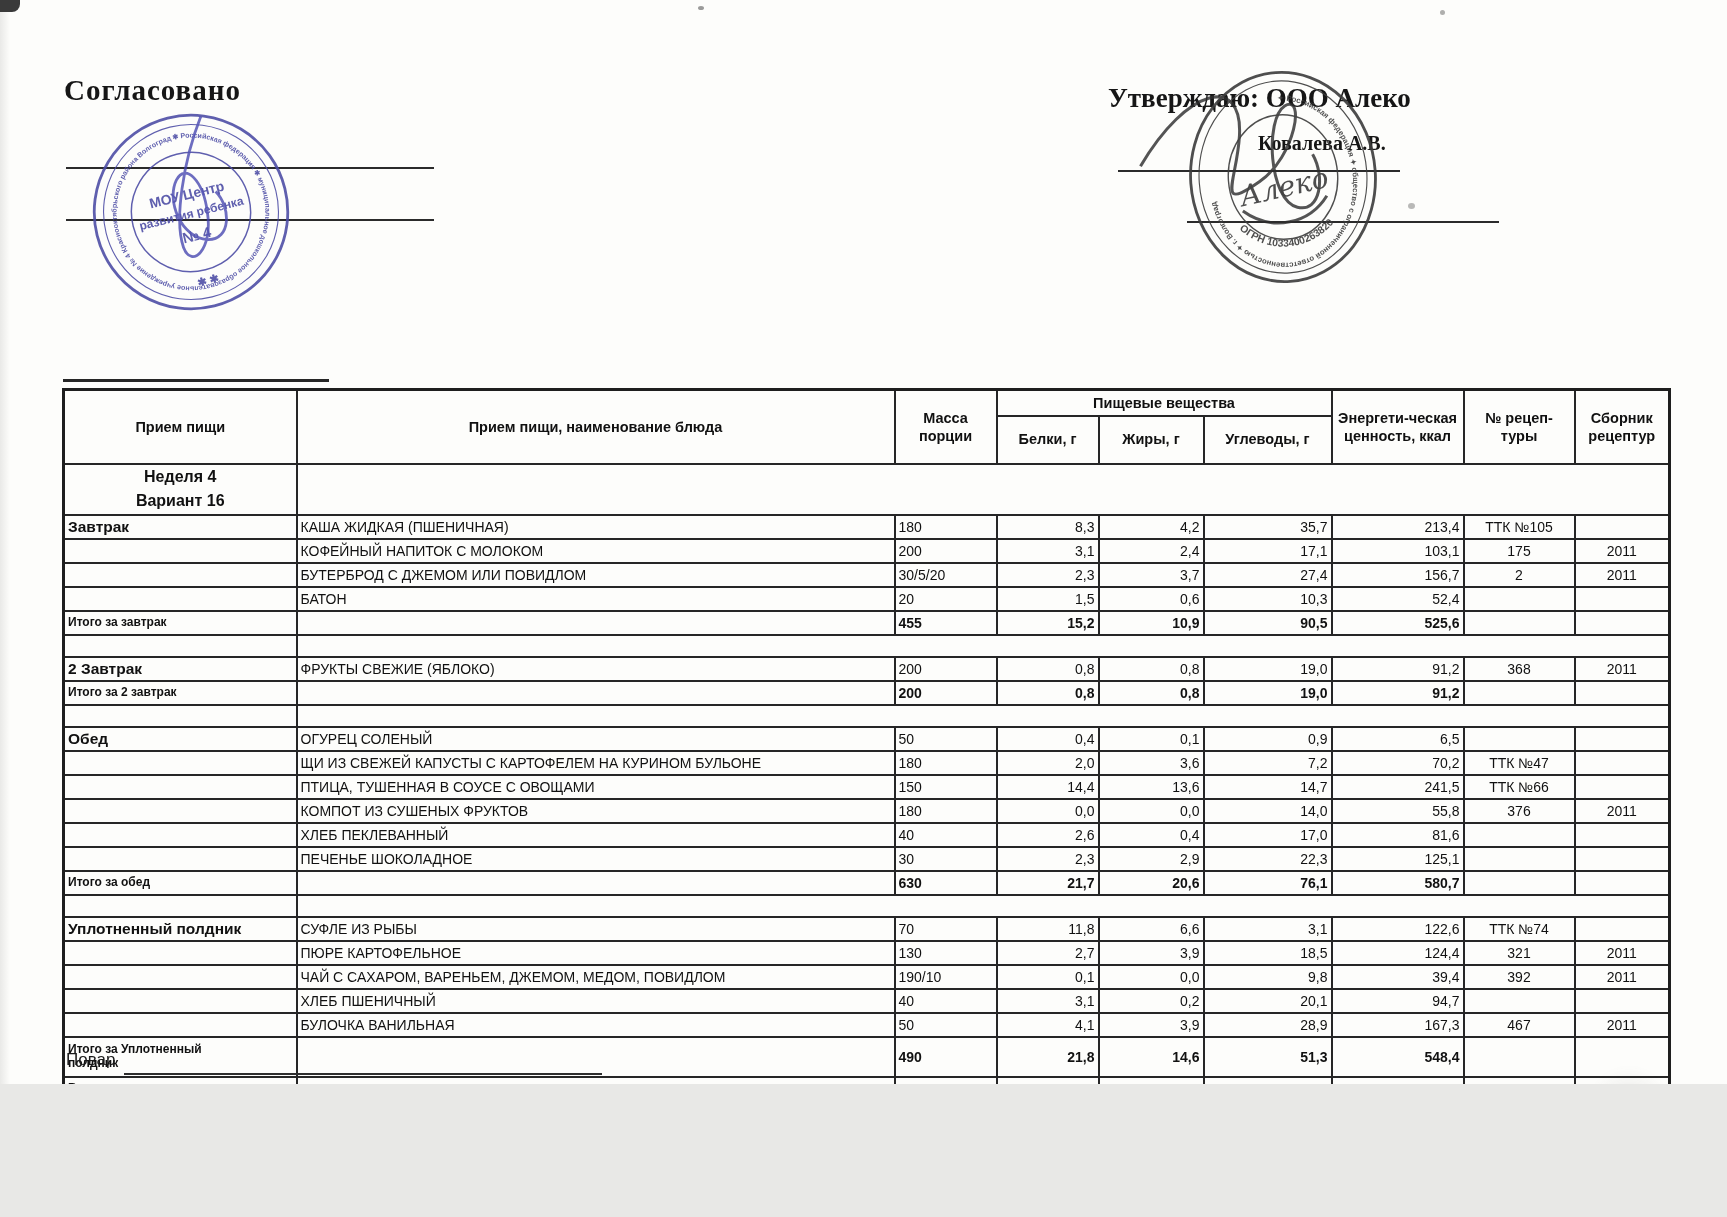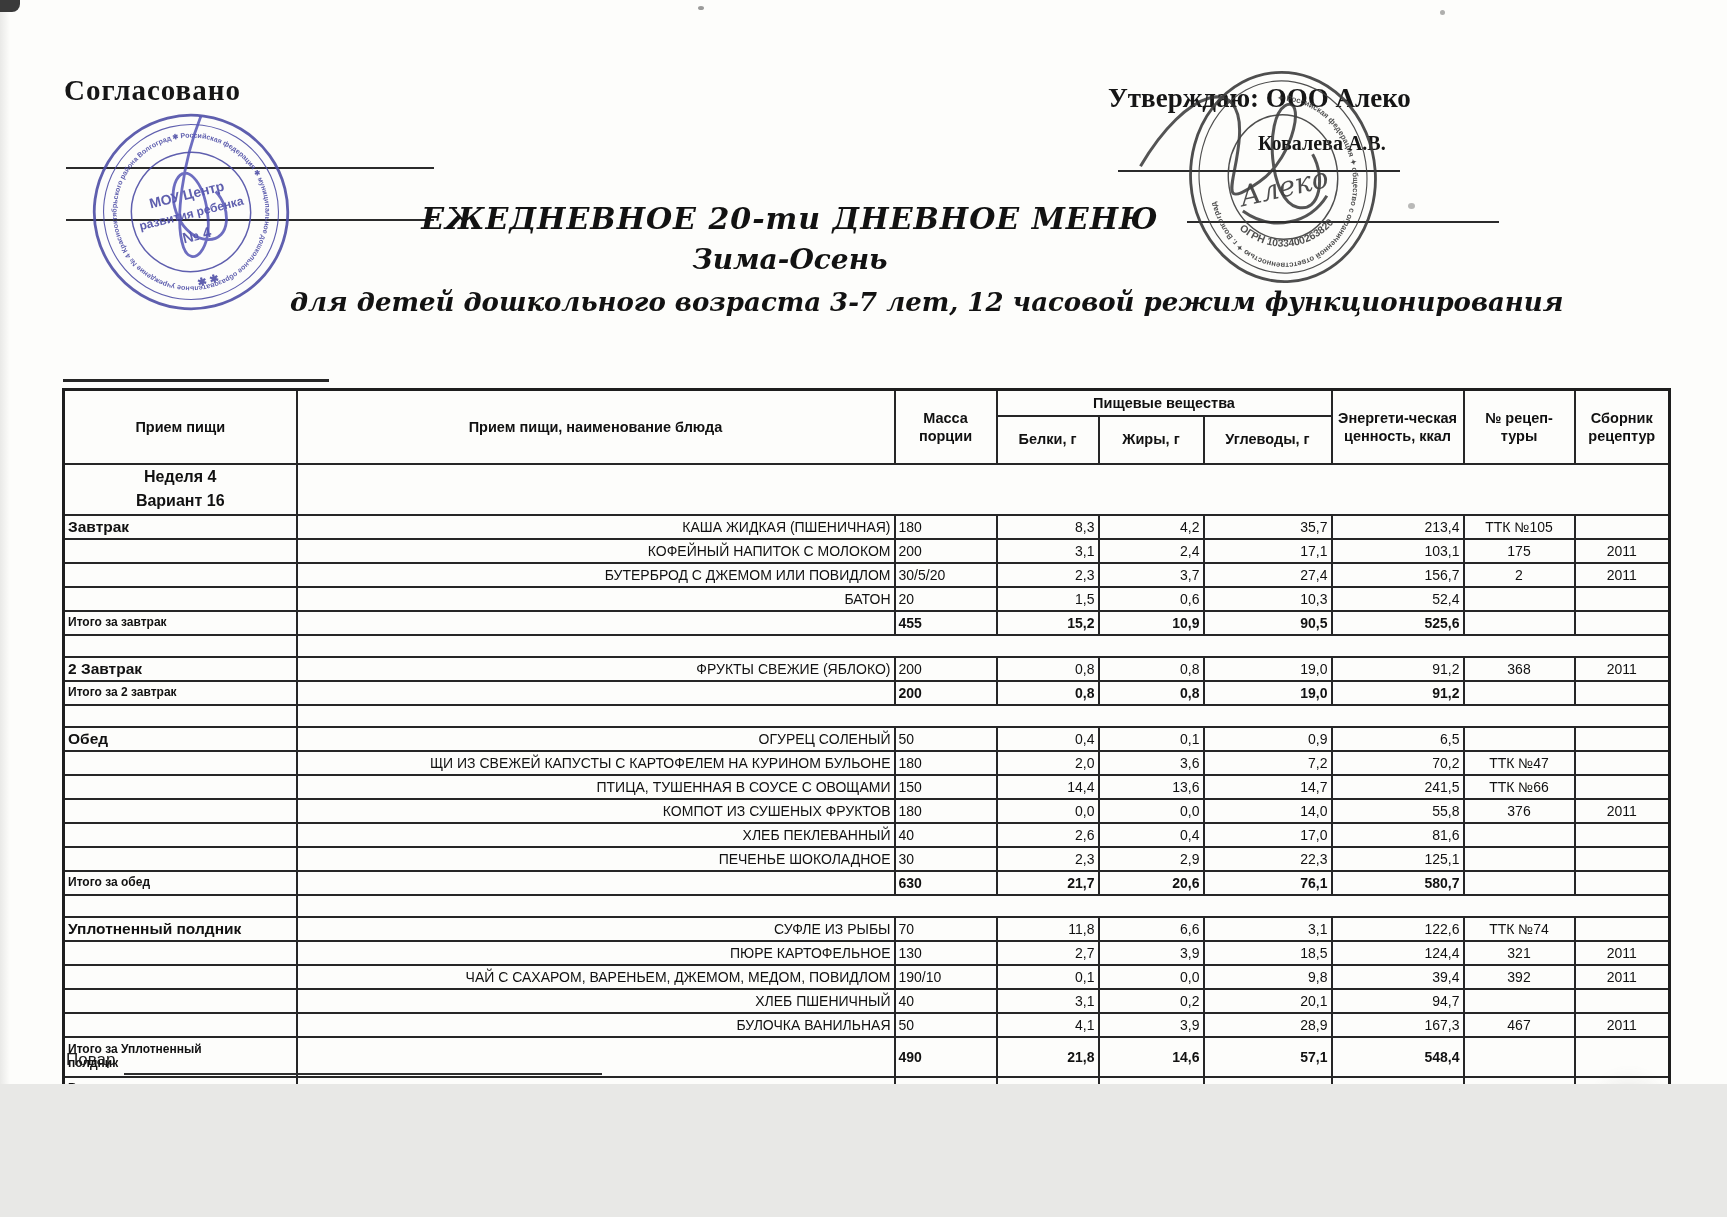--- a/index.html
+++ b/index.html
@@ -33,21 +33,21 @@
   .menu-table{border:3px solid #1e1e1e;}
   .menu-table th{font-size:14.5px;font-weight:bold;text-align:center;vertical-align:middle;
     white-space:pre-line;line-height:1.25;margin-top:23px;}
   .hdr-group{height:26px;}
   .hdr-sub th{height:46px;}
   tr.dish td,tr.total td{height:22px;font-size:14px;}
   tr.separator td{height:20px;}
   tr.week td{height:46px;margin-top:20px;}
   tr.total.tall td{height:38px;}
   .c-meal{text-align:left;white-space:pre-line;line-height:1.15;}
-  .c-dish{text-align:right;font-size:14px;padding-left:5px;white-space:nowrap;}
+  .c-dish{text-align:left;font-size:14px;padding-left:5px;white-space:nowrap;}
   .c-mass{text-align:left;}
   .c-num{text-align:right;padding-right:4px;}
   .c-recipe,.c-book{text-align:center;}
   tr.dish .c-meal{font-weight:bold;font-size:15.5px;}
   tr.total .c-meal{font-weight:bold;font-size:12px;}
   tr.total td{font-weight:bold;}
   tr.week .week-cell{font-weight:bold;font-size:16px;text-align:center;line-height:1.55;}
   
   .cook{position:absolute;left:66px;top:1050px;font-size:17px;color:#1a1a1a;}
   .cook-line{position:absolute;left:124px;top:1073px;width:478px;border-top:2.5px solid #2e2e2e;}
@@ -108,25 +108,20 @@
     <text font-size="8.2" fill="#3c3c3c" font-weight="bold">
       <textPath href="#ringR">✦ Российская федерация ✦ общество с ограниченной ответственностью ✦ г. Волгоград</textPath>
     </text>
     <text font-size="11" fill="#3c3c3c" font-weight="bold" text-anchor="middle">
       <textPath href="#ringRbottom" startOffset="50%">ОГРН 1033400263820</textPath>
     </text>
     <text x="105" y="138" font-size="30" fill="#3c3c3c" text-anchor="middle" font-family="DejaVu Serif, serif" font-style="italic" transform="rotate(-9 105 125)">Алеко</text>
     <path d="M -45,95 C 10,15 70,5 62,70 C 56,118 30,150 80,120 C 120,96 135,30 112,42 C 90,54 88,140 118,150 C 142,158 150,120 138,95 M 60,150 C 90,175 130,168 150,140" fill="none" stroke="#2e2e2e" stroke-width="3.2" opacity=".9"></path>
   </svg>
 
-  <div class="titles">
-    <div class="title-1">ЕЖЕДНЕВНОЕ 20-ти ДНЕВНОЕ МЕНЮ</div>
-    <div class="title-2">Зима-Осень</div>
-    <div class="title-3">для детей дошкольного возраста 3-7 лет, 12 часовой режим функционирования</div>
-  </div>
 
   <div class="table-topline"></div>
 
   <table class="menu-table">
     <colgroup>
       <col style="width:233px">
         <col style="width:598px">
         <col style="width:102px">
       <col style="width:102px">
         <col style="width:105px">
@@ -384,21 +379,21 @@
           <td class="c-recipe">467</td>
           <td class="c-book">2011</td>
         </tr>
         <tr class="total tall">
           <td class="c-meal">Итого за Уплотненный
 полдник</td>
           <td class="c-dish"></td>
           <td class="c-mass">490</td>
           <td class="c-num">21,8</td>
           <td class="c-num">14,6</td>
-          <td class="c-num">57,1</td>
+          <td class="c-num">51,3</td>
           <td class="c-num">548,4</td>
           <td class="c-recipe"></td>
           <td class="c-book"></td>
         </tr>
         <tr class="total">
           <td class="c-meal">Всего за день:</td>
           <td class="c-dish"></td>
           <td class="c-mass"></td>
           <td class="c-num">59,5</td>
           <td class="c-num">46,9</td>

